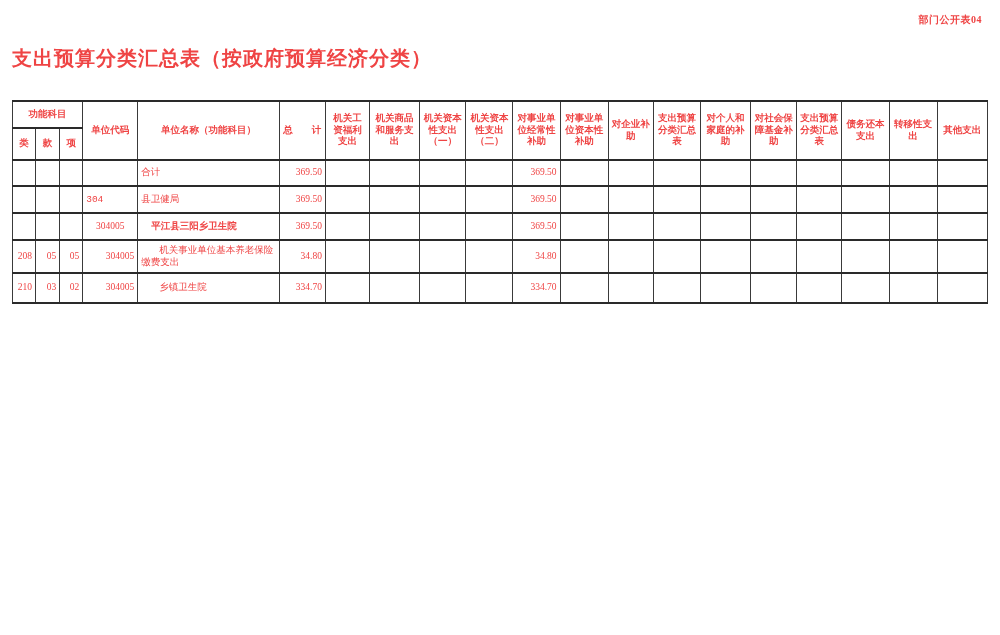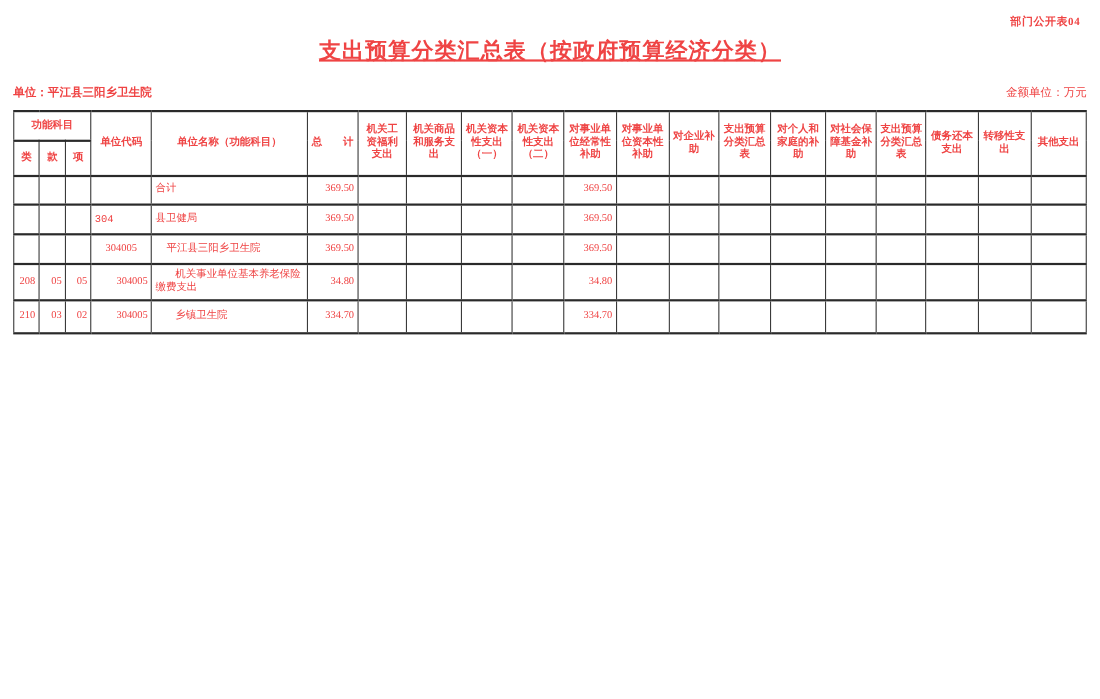--- a/index.html
+++ b/index.html
@@ -10,22 +10,22 @@
     font-family:"Liberation Serif","DejaVu Serif",serif;
     color:#ef4444;
     overflow:hidden;
   }
   .doc-code{
     position:absolute;top:13px;right:18px;
     font-size:10px;font-weight:bold;letter-spacing:.5px;
   }
   .title{
     position:absolute;top:33px;left:0;right:0;
-    margin:0;text-align:center;
-    font-size:20px;font-weight:bold;letter-spacing:1px;text-decoration:underline;
+    margin:12px;
+    font-size:20px;font-weight:bold;letter-spacing:1px;
   }
   .meta{
     position:absolute;top:77px;left:12px;right:12px;
     display:flex;justify-content:space-between;align-items:flex-end;
     font-size:10.5px;
   }
   .meta .unit{font-weight:bold;}
   .meta .amount{font-weight:normal;}
   table.budget{
     position:absolute;top:100px;left:12px;
@@ -55,36 +55,32 @@
   tbody tr:nth-child(3){height:27px;}
   tbody tr:nth-child(4){height:33px;}
   tbody tr:nth-child(5){height:30px;}
   td.num{text-align:right;padding-right:4px;font-variant-numeric:tabular-nums;}
   td.ctr{text-align:right;}
   td.code-l{text-align:left;padding-left:2px;font-family:Liberation Mono, monospace;}
   td.code-c{text-align:center;}
   td.code-r{text-align:right;padding-right:4px;}
   td.name{text-align:left;padding-left:2px;}
   td.ind0{text-indent:0;}
-  td.ind1{text-indent:10px;}
+  td.ind1{text-indent:10px;font-weight:bold;}
   td.ind2{text-indent:18px;}
 </style>
 </head>
 <body>
 
 <div class="page">
 
   <div class="doc-code">部门公开表04</div>
 
   <h1 class="title">支出预算分类汇总表（按政府预算经济分类）</h1>
 
-  <div class="meta">
-    <span class="unit">单位：平江县三阳乡卫生院</span>
-    <span class="amount">金额单位：万元</span>
-  </div>
 
   <table class="budget">
     <colgroup>
       <col style="width:23px">
         <col style="width:24px">
         <col style="width:23px">
       <col style="width:55px">
         <col style="width:141px">
         <col style="width:46px">
       <col style="width:44px">

